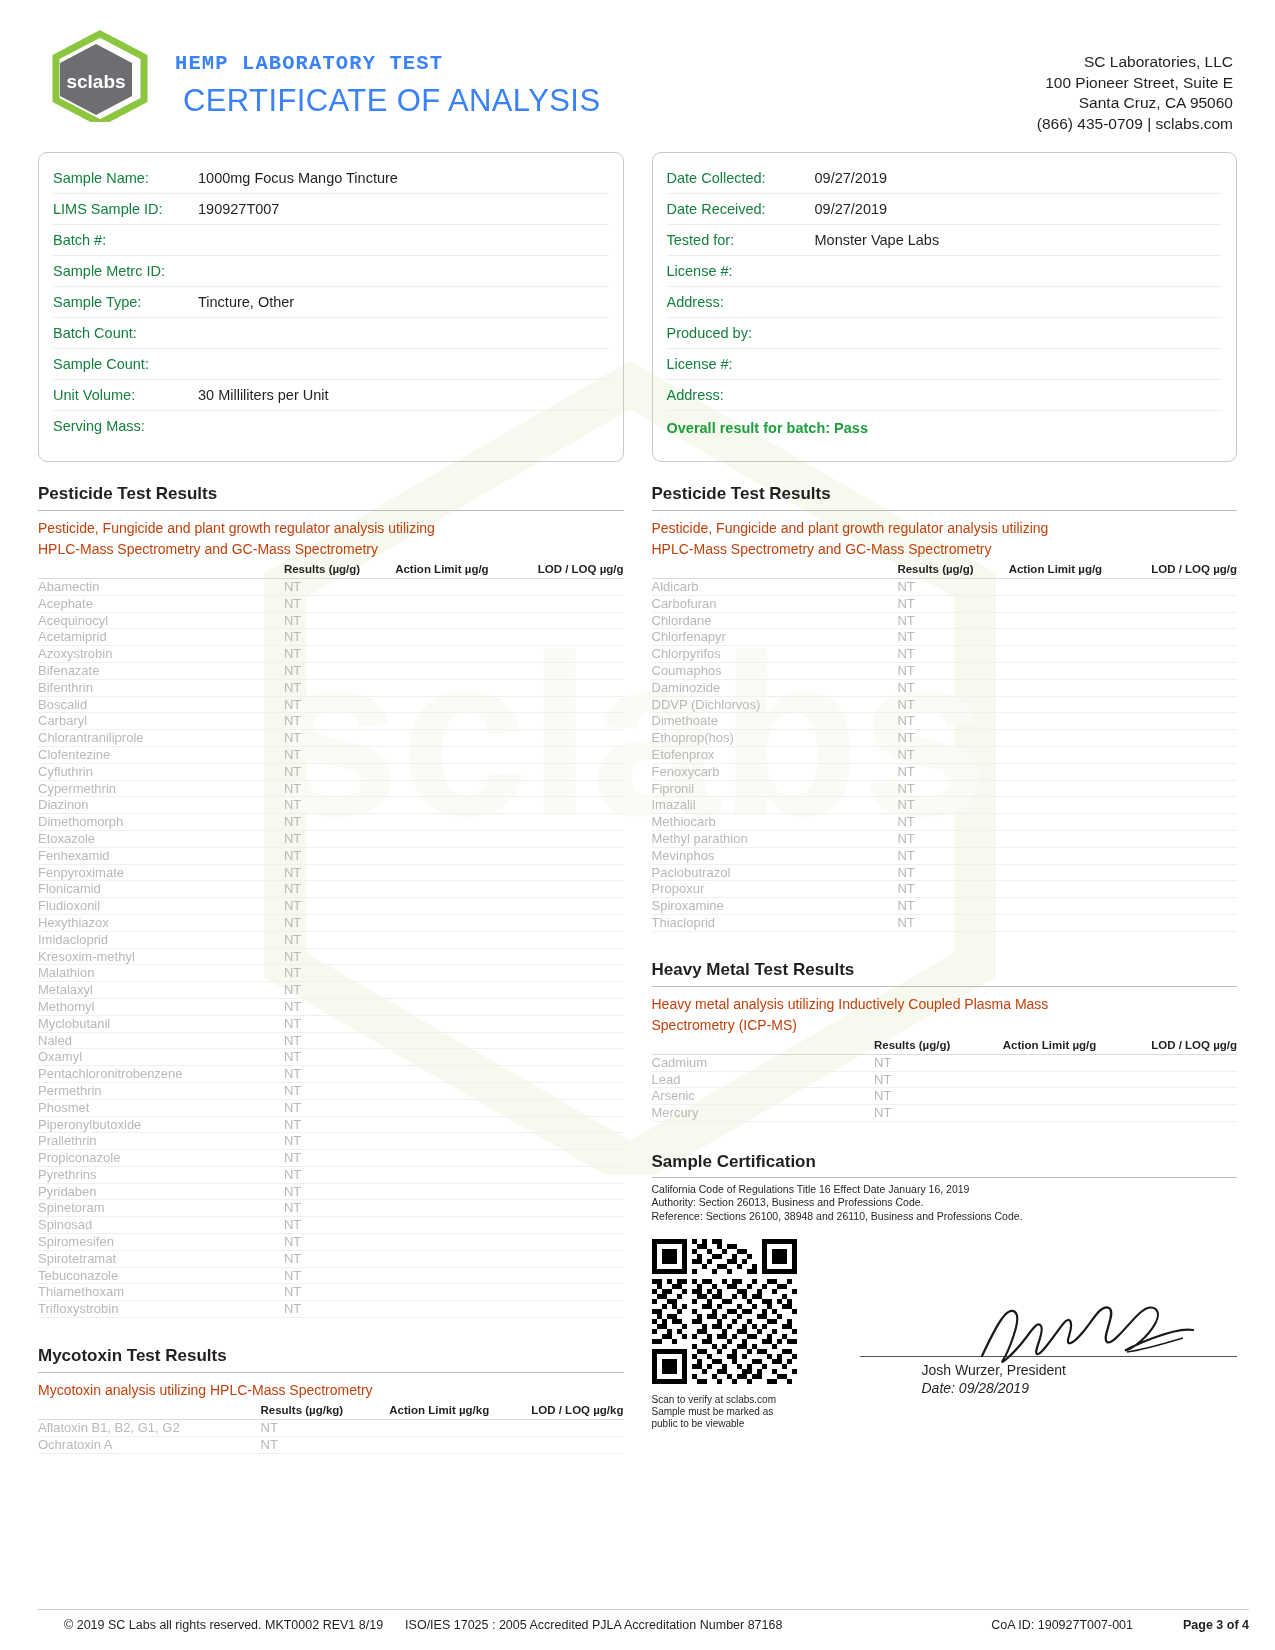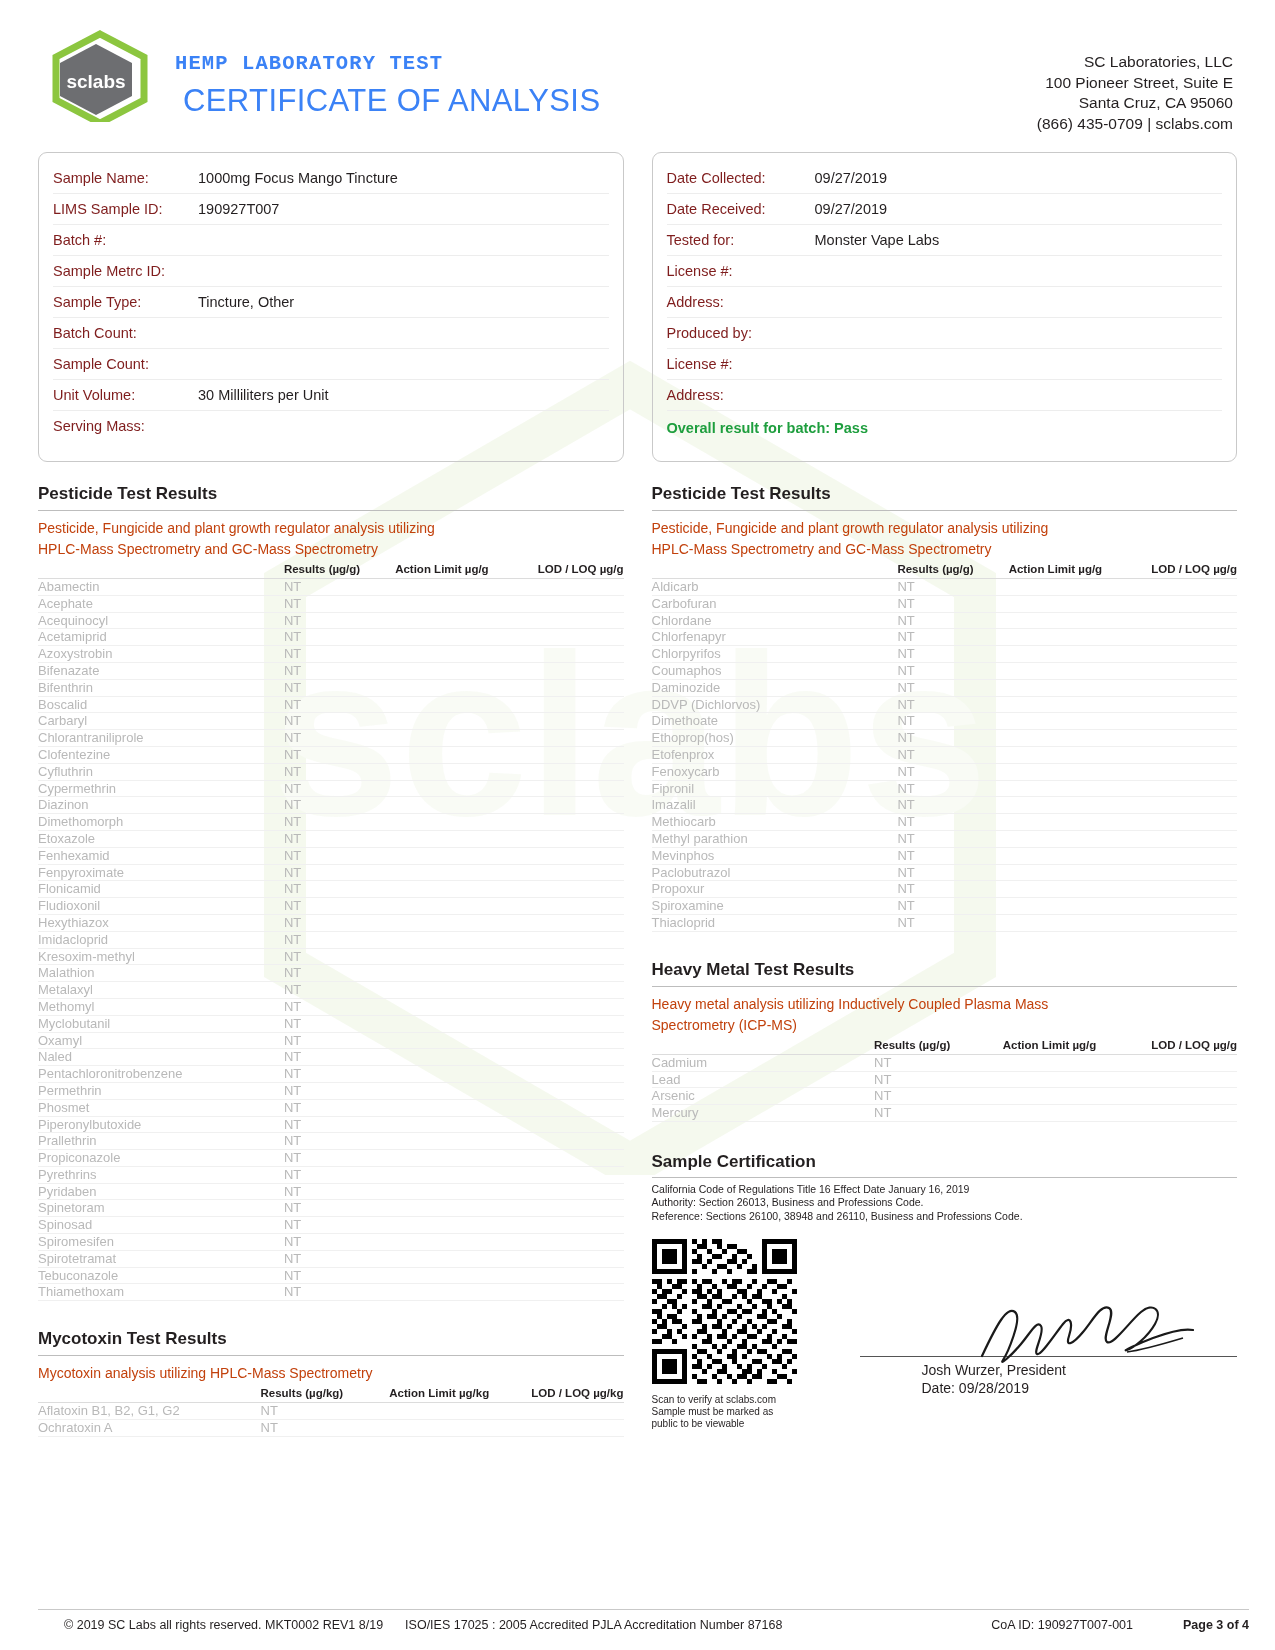--- a/index.html
+++ b/index.html
@@ -81,21 +81,21 @@
     padding: 10px 14px 12px 14px;
     min-height: 310px;
   }
   .prow {
     display: flex;
     font-size: 14.5px;
     line-height: 30px;
     border-bottom: 1px solid #ededed;
   }
   .prow:last-child { border-bottom: none; }
-  .plabel { width: 145px; flex: none; color: #7f1d1d; }
+  .plabel { width: 145px; flex: none; color: #15803d; }
   .pvalue { color: #231f20; }
   .panel.right .plabel { width: 148px; }
   .pass-row {
     font-size: 14.5px;
     line-height: 30px;
     color: #1e9e3e;
     font-weight: bold;
     padding-top: 2px;
   }
 
@@ -173,21 +173,21 @@
     margin-top: 6px;
   }
   .sig-block { flex: 1; position: relative; padding-left: 40px; }
   .sig-svg { position: absolute; left: 175px; top: 55px; }
   .sig-line {
     border-bottom: 1px solid #555;
     margin-top: 117px;
     margin-left: 18px;
   }
   .sig-name { font-size: 14px; margin-top: 5px; margin-left: 80px; }
-  .sig-date { font-size: 14px; margin-top: 2px; margin-left: 80px; }
+  .sig-date { font-size: 14px; margin-top: 2px; margin-left: 80px; font-style: italic; }
 
   
   .footer {
     position: absolute;
     left: 38px;
     right: 26px;
     bottom: 18px;
     border-top: 1px solid #c9c9c9;
     padding-top: 8px;
     display: flex;
@@ -486,32 +486,32 @@
                 <td class="act"></td>
                 <td class="lod"></td>
               </tr>
               <tr>
                 <td class="">Myclobutanil</td>
                 <td class="res">NT</td>
                 <td class="act"></td>
                 <td class="lod"></td>
               </tr>
               <tr>
+                <td class="">Naled</td>
+                <td class="res">NT</td>
+                <td class="act"></td>
+                <td class="lod"></td>
+              </tr>
+              <tr>
                 <td class="">Oxamyl</td>
                 <td class="res">NT</td>
                 <td class="act"></td>
                 <td class="lod"></td>
               </tr>
               <tr>
-                <td class="">Naled</td>
-                <td class="res">NT</td>
-                <td class="act"></td>
-                <td class="lod"></td>
-              </tr>
-              <tr>
                 <td class="">Pentachloronitrobenzene</td>
                 <td class="res">NT</td>
                 <td class="act"></td>
                 <td class="lod"></td>
               </tr>
               <tr>
                 <td class="">Permethrin</td>
                 <td class="res">NT</td>
                 <td class="act"></td>
                 <td class="lod"></td>
@@ -577,20 +577,26 @@
                 <td class="lod"></td>
               </tr>
               <tr>
                 <td class="">Tebuconazole</td>
                 <td class="res">NT</td>
                 <td class="act"></td>
                 <td class="lod"></td>
               </tr>
               <tr>
                 <td class="">Thiamethoxam</td>
+                <td class="res">NT</td>
+                <td class="act"></td>
+                <td class="lod"></td>
+              </tr>
+              <tr>
+                <td class="">Trifloxystrobin</td>
                 <td class="res">NT</td>
                 <td class="act"></td>
                 <td class="lod"></td>
               </tr>
             </tbody>
         </table>
 
         <div class="spacer-24"></div>
 
         <h2 class="sec-title">Mycotoxin Test Results</h2>

